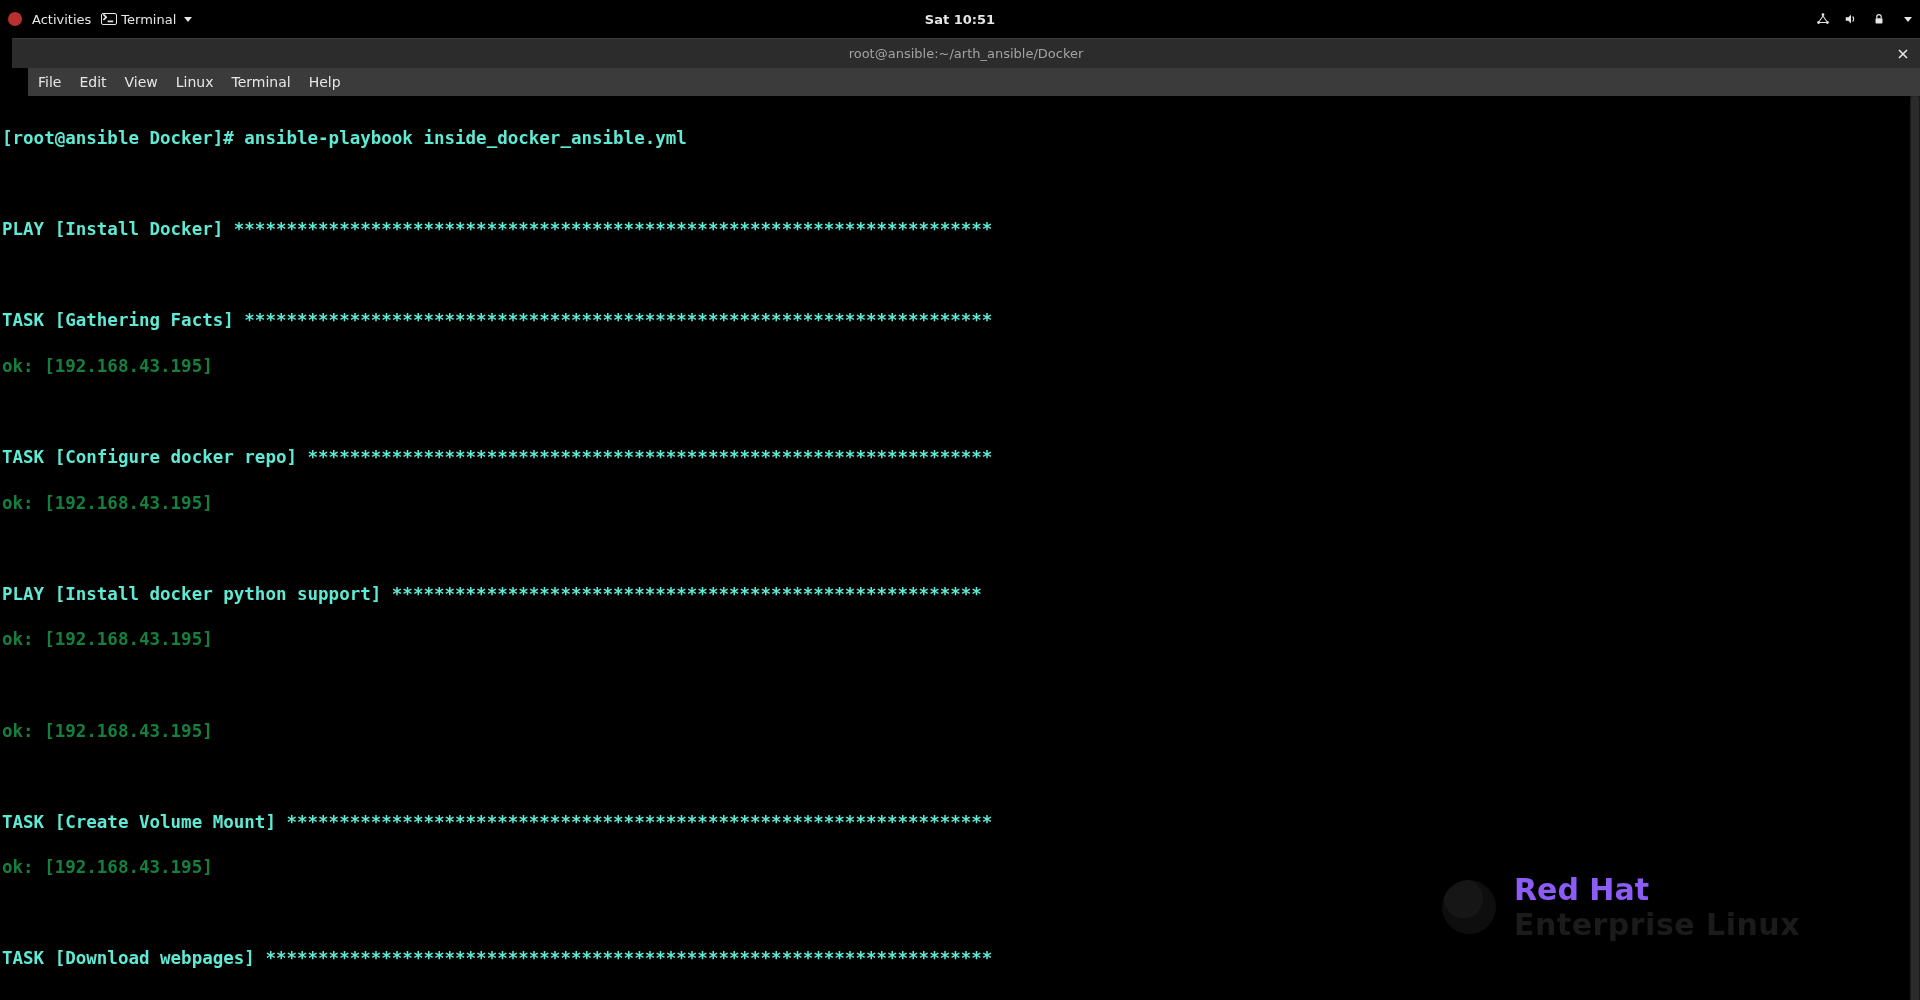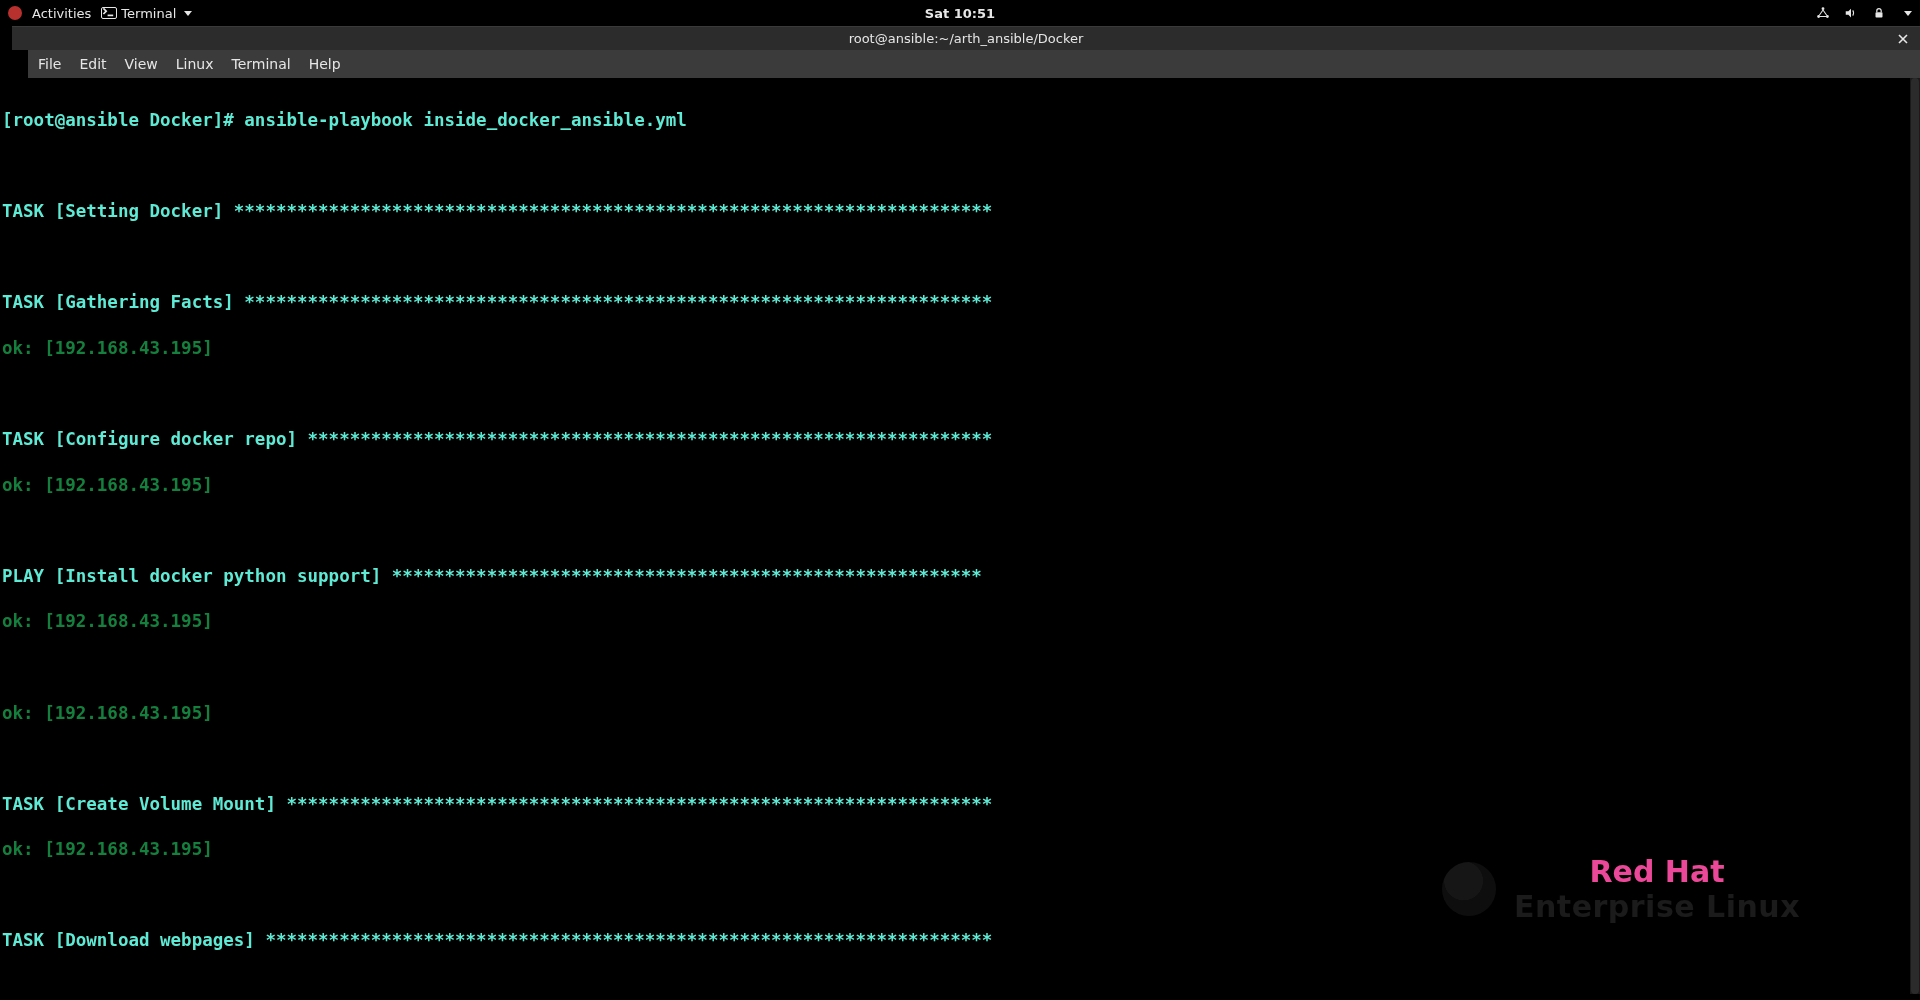--- a/index.html
+++ b/index.html
@@ -1,20 +1,20 @@
 <!DOCTYPE html>
 <html><head>
 <meta charset="utf-8">
 <style>
   * { margin: 0; padding: 0; box-sizing: border-box; }
   html, body { width: 1920px; height: 1000px; overflow: hidden; font-family: "DejaVu Sans", "Cantarell", sans-serif; background: #000; }
 
   
   .topbar {
-    height: 26px;
+    height: 38px;
     background: #000;
     color: #e6e6e6;
     display: flex;
     align-items: center;
     padding: 0 8px;
     font-size: 13px;
     user-select: none;
   }
   .topbar .left-cluster { display: flex; align-items: center; gap: 10px; }
   .topbar .rh-logo { width: 14px; height: 14px; border-radius: 50%; background: #b8312f; position: relative; }
@@ -25,23 +25,23 @@
   }
   .topbar .app-ind .term-icon svg { display: block; }
   .topbar .chevron { width: 0; height: 0; border-left: 4px solid transparent; border-right: 4px solid transparent; border-top: 5px solid #e6e6e6; margin-left: 4px; }
   .topbar .center-cluster { position: absolute; left: 50%; transform: translateX(-50%); font-weight: 700; }
   .topbar .right-cluster { margin-left: auto; display: flex; align-items: center; gap: 14px; }
   .topbar .sys-icon { width: 14px; height: 14px; display: inline-block; }
   .topbar .sys-icon svg { width: 100%; height: 100%; display: block; }
 
   
   .win-title {
-    height: 24px;
+    height: 30px;
     background: #2c2c2c;
-    color: #e5e5e5;
+    color: #a3a3a3;
     display: flex;
     align-items: center;
     justify-content: center;
     font-size: 13px;
     position: relative;
     border-top: 1px solid #3a3a3a;
     margin-left: 12px;
   }
   .win-title .close-btn {
     position: absolute; right: 8px; top: 50%; transform: translateY(-50%);
@@ -90,21 +90,21 @@
     pointer-events: none;
     display: flex; align-items: center; gap: 18px;
   }
   .watermark .fedora {
     width: 54px; height: 54px;
     background: radial-gradient(circle at 40% 35%, #161616 40%, #0e0e0e 41%);
     border-radius: 50%;
     position: relative;
   }
   .watermark .txt { display: flex; flex-direction: column; }
-  .watermark .txt .l1 { font-size: 30px; font-weight: 700; color: #ec4899; text-align: center; }
+  .watermark .txt .l1 { font-size: 30px; font-weight: 700; color: #8b5cf6; }
   .watermark .txt .l2 { font-size: 30px; font-weight: 700; color: #1b1b1b; letter-spacing: 0.5px; }
 
   .scrollbar {
     position: absolute; right: 0; top: 0; width: 10px; height: 100%;
     background: #1a1a1a;
   }
   .scrollbar .thumb {
     position: absolute; left: 1px; width: 8px; top: 0; height: 100%;
     background: #2b2b2b; border-radius: 4px;
   }
@@ -176,21 +176,21 @@
     <div class="fedora"></div>
     <div class="txt">
       <span class="l1">Red Hat</span>
       <span class="l2">Enterprise Linux</span>
     </div>
   </div>
 
   <div class="terminal">
 <span class="line t-white">[root@ansible Docker]# ansible-playbook inside_docker_ansible.yml</span>
 <span class="line">&nbsp;</span>
-<span class="line t-white">TASK [Setting Docker] ************************************************************************</span>
+<span class="line t-white">PLAY [Install Docker] ************************************************************************</span>
 <span class="line">&nbsp;</span>
 <span class="line t-white">TASK [Gathering Facts] ***********************************************************************</span>
 <span class="line t-green">ok: [192.168.43.195]</span>
 <span class="line">&nbsp;</span>
 <span class="line t-white">TASK [Configure docker repo] *****************************************************************</span>
 <span class="line t-green">ok: [192.168.43.195]</span>
 <span class="line">&nbsp;</span>
 <span class="line t-white">PLAY [Install docker python support] ********************************************************</span>
 <span class="line t-green">ok: [192.168.43.195]</span>
 <span class="line">&nbsp;</span>

